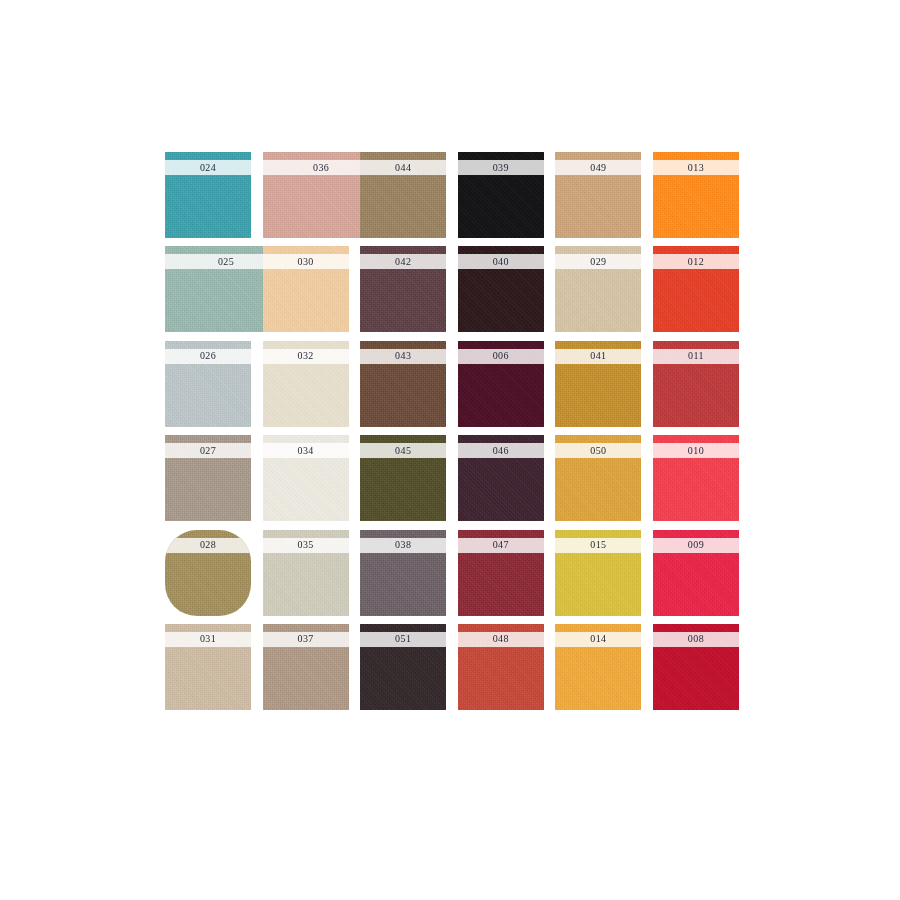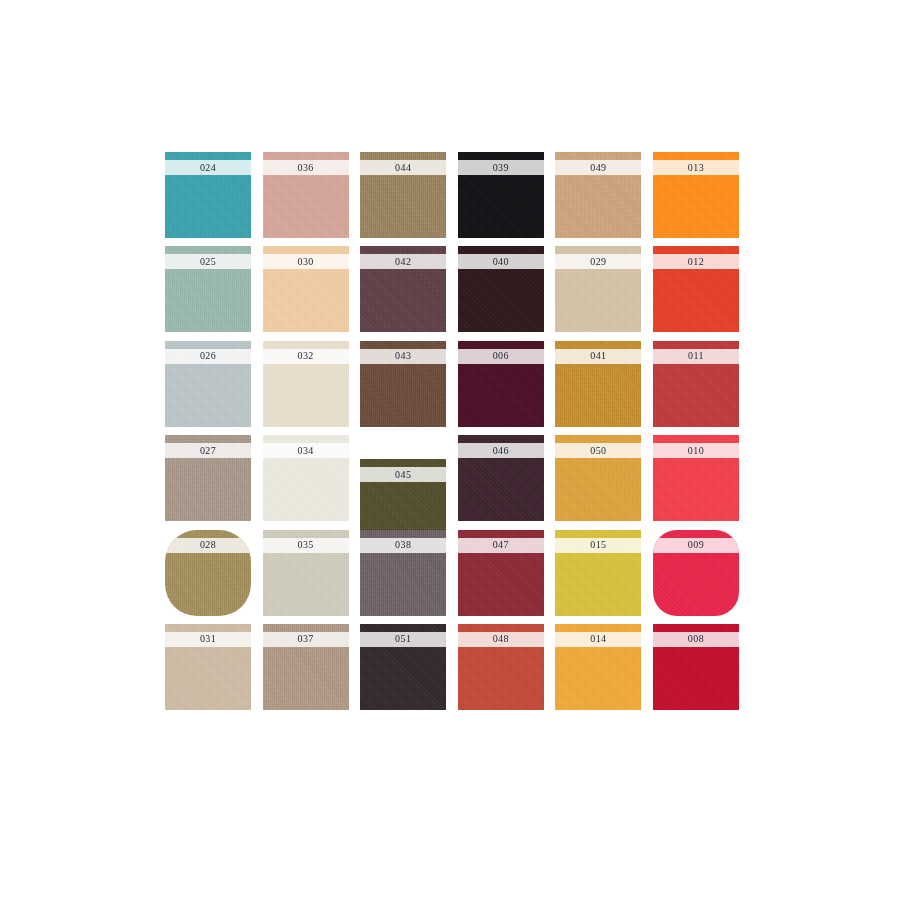--- a/index.html
+++ b/index.html
@@ -77,21 +77,21 @@
 </style>
 </head>
 <body>
 
 <div id="swatch-board">
     <div class="swatch" style="background-color: rgb(59, 163, 174);">
       <div class="swatch-label-band">
         <span class="swatch-code">024</span>
       </div>
     </div>
-    <div class="swatch" style="background-color: rgb(212, 167, 156);">
+    <div class="swatch" style="background-color: rgb(212, 167, 156); padding-left: 31px;">
       <div class="swatch-label-band">
         <span class="swatch-code">036</span>
       </div>
     </div>
     <div class="swatch" style="background-color: rgb(154, 131, 97);">
       <div class="swatch-label-band">
         <span class="swatch-code">044</span>
       </div>
     </div>
     <div class="swatch" style="background-color: rgb(20, 19, 22);">
@@ -102,21 +102,21 @@
     <div class="swatch" style="background-color: rgb(203, 165, 125);">
       <div class="swatch-label-band">
         <span class="swatch-code">049</span>
       </div>
     </div>
     <div class="swatch" style="background-color: rgb(251, 144, 25);">
       <div class="swatch-label-band">
         <span class="swatch-code">013</span>
       </div>
     </div>
-    <div class="swatch" style="background-color: rgb(155, 184, 176);">
+    <div class="swatch" style="background-color: rgb(155, 184, 176); padding-left: 36px;">
       <div class="swatch-label-band">
         <span class="swatch-code">025</span>
       </div>
     </div>
     <div class="swatch" style="background-color: rgb(240, 205, 165);">
       <div class="swatch-label-band">
         <span class="swatch-code">030</span>
       </div>
     </div>
     <div class="swatch" style="background-color: rgb(94, 66, 72);">
@@ -172,21 +172,21 @@
     <div class="swatch" style="background-color: rgb(168, 153, 140);">
       <div class="swatch-label-band">
         <span class="swatch-code">027</span>
       </div>
     </div>
     <div class="swatch" style="background-color: rgb(237, 234, 224);">
       <div class="swatch-label-band">
         <span class="swatch-code">034</span>
       </div>
     </div>
-    <div class="swatch" style="background-color: rgb(84, 80, 47); margin-top: 24px;">
+    <div class="swatch" style="background-color: rgb(84, 80, 47);">
       <div class="swatch-label-band">
         <span class="swatch-code">045</span>
       </div>
     </div>
     <div class="swatch" style="background-color: rgb(62, 38, 48);">
       <div class="swatch-label-band">
         <span class="swatch-code">046</span>
       </div>
     </div>
     <div class="swatch" style="background-color: rgb(220, 164, 62);">
@@ -217,21 +217,21 @@
     <div class="swatch" style="background-color: rgb(140, 44, 56);">
       <div class="swatch-label-band">
         <span class="swatch-code">047</span>
       </div>
     </div>
     <div class="swatch" style="background-color: rgb(216, 194, 62);">
       <div class="swatch-label-band">
         <span class="swatch-code">015</span>
       </div>
     </div>
-    <div class="swatch" style="background-color: rgb(232, 39, 78); border-radius: 24px;">
+    <div class="swatch" style="background-color: rgb(232, 39, 78);">
       <div class="swatch-label-band">
         <span class="swatch-code">009</span>
       </div>
     </div>
     <div class="swatch" style="background-color: rgb(205, 188, 166);">
       <div class="swatch-label-band">
         <span class="swatch-code">031</span>
       </div>
     </div>
     <div class="swatch" style="background-color: rgb(174, 154, 135);">

